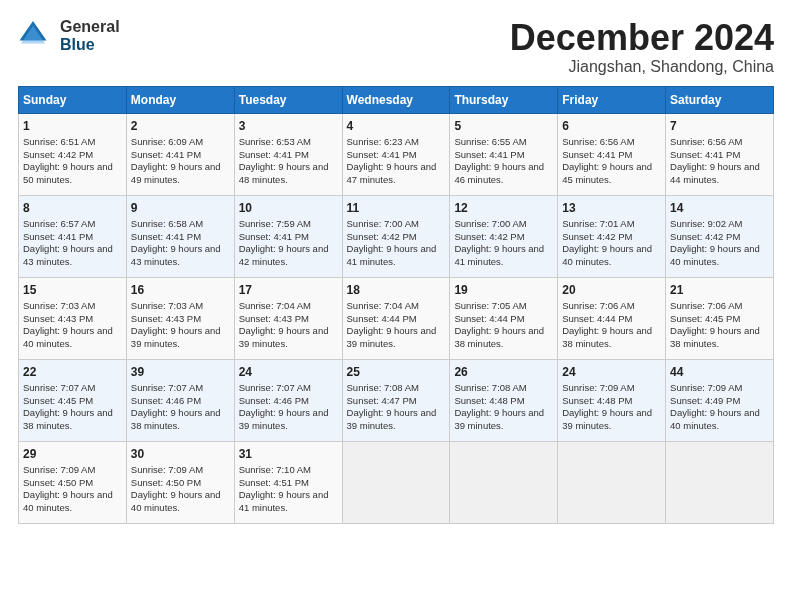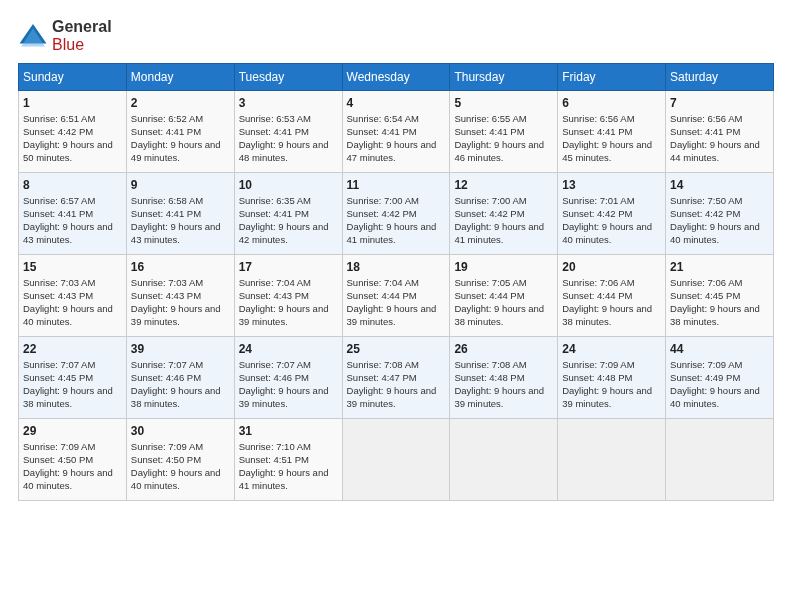--- a/index.html
+++ b/index.html
@@ -16,37 +16,36 @@
       padding: 18px 18px 10px 18px;
     }
     .header {
       display: flex;
       justify-content: space-between;
       align-items: flex-start;
       margin-bottom: 10px;
     }
     .logo {
       display: flex;
-      align-items: center;
-      gap: 4px;
+      gap: 12px;
     }
     .logo-text {
       display: flex;
       flex-direction: column;
       line-height: 1.1;
     }
     .logo-general {
       font-size: 16px;
       font-weight: bold;
       color: #333;
     }
     .logo-blue {
       font-size: 16px;
-      font-weight: normal;
-      color: #b91c1c;
+      font-weight: bold;
+      color: #0c4a6e;
     }
     .logo-icon {
       width: 30px;
       height: 30px;
     }
     .title-block {
       text-align: right;
     }
     .month-title {
       font-size: 36px;
@@ -60,21 +59,21 @@
     }
     table {
       width: 100%;
       border-collapse: collapse;
       font-size: 10px;
     }
     thead tr th {
       background-color: #2176c7;
       color: #fff;
       font-size: 12px;
-      font-weight: normal;
+      font-weight: bold;
       padding: 6px 4px;
       text-align: left;
       border: 1px solid #1a5fa0;
     }
     tbody tr td {
       vertical-align: top;
       padding: 4px 4px;
       border: 1px solid #ccc;
       height: 82px;
       width: calc(100% / 7);
@@ -107,52 +106,56 @@
     <div class="logo">
       <svg class="logo-icon" viewBox="0 0 40 40">
         <polygon points="20,4 38,30 2,30" fill="#1a6faf"></polygon>
         <polygon points="20,10 36,34 4,34" fill="#5aabf0" opacity="0.5"></polygon>
       </svg>
       <div class="logo-text">
         <span class="logo-general">General</span>
         <span class="logo-blue">Blue</span>
       </div>
     </div>
+    <div class="title-block">
+      <div class="month-title">December 2024</div>
+      <div class="subtitle">Jiangshan, Shandong, China</div>
+    </div>
   </div>
 
   <table>
     <thead>
       <tr>
       <th>Sunday</th>
           <th>Monday</th>
           <th>Tuesday</th>
           <th>Wednesday</th>
           <th>Thursday</th>
           <th>Friday</th>
           <th>Saturday</th>
         </tr>
     </thead>
     <tbody id="calendar-body">
     <tr>
           <td><span class="day-num">1</span><span>Sunrise: 6:51 AM</span><br><span>Sunset: 4:42 PM</span><br><span>Daylight: 9 hours and 50 minutes.</span></td>
-          <td><span class="day-num">2</span><span>Sunrise: 6:52 AM</span><br><span>Sunset: 4:41 PM</span><br><span>Daylight: 9 hours and 49 minutes.</span></td>
+          <td><span class="day-num">2</span><span>Sunrise: 6:09 AM</span><br><span>Sunset: 4:41 PM</span><br><span>Daylight: 9 hours and 49 minutes.</span></td>
           <td><span class="day-num">3</span><span>Sunrise: 6:53 AM</span><br><span>Sunset: 4:41 PM</span><br><span>Daylight: 9 hours and 48 minutes.</span></td>
-          <td><span class="day-num">4</span><span>Sunrise: 6:54 AM</span><br><span>Sunset: 4:41 PM</span><br><span>Daylight: 9 hours and 47 minutes.</span></td>
+          <td><span class="day-num">4</span><span>Sunrise: 6:23 AM</span><br><span>Sunset: 4:41 PM</span><br><span>Daylight: 9 hours and 47 minutes.</span></td>
           <td><span class="day-num">5</span><span>Sunrise: 6:55 AM</span><br><span>Sunset: 4:41 PM</span><br><span>Daylight: 9 hours and 46 minutes.</span></td>
           <td><span class="day-num">6</span><span>Sunrise: 6:56 AM</span><br><span>Sunset: 4:41 PM</span><br><span>Daylight: 9 hours and 45 minutes.</span></td>
           <td><span class="day-num">7</span><span>Sunrise: 6:56 AM</span><br><span>Sunset: 4:41 PM</span><br><span>Daylight: 9 hours and 44 minutes.</span></td>
         </tr>
         <tr>
           <td><span class="day-num">8</span><span>Sunrise: 6:57 AM</span><br><span>Sunset: 4:41 PM</span><br><span>Daylight: 9 hours and 43 minutes.</span></td>
           <td><span class="day-num">9</span><span>Sunrise: 6:58 AM</span><br><span>Sunset: 4:41 PM</span><br><span>Daylight: 9 hours and 43 minutes.</span></td>
-          <td><span class="day-num">10</span><span>Sunrise: 6:35 AM</span><br><span>Sunset: 4:41 PM</span><br><span>Daylight: 9 hours and 42 minutes.</span></td>
+          <td><span class="day-num">10</span><span>Sunrise: 7:59 AM</span><br><span>Sunset: 4:41 PM</span><br><span>Daylight: 9 hours and 42 minutes.</span></td>
           <td><span class="day-num">11</span><span>Sunrise: 7:00 AM</span><br><span>Sunset: 4:42 PM</span><br><span>Daylight: 9 hours and 41 minutes.</span></td>
           <td><span class="day-num">12</span><span>Sunrise: 7:00 AM</span><br><span>Sunset: 4:42 PM</span><br><span>Daylight: 9 hours and 41 minutes.</span></td>
           <td><span class="day-num">13</span><span>Sunrise: 7:01 AM</span><br><span>Sunset: 4:42 PM</span><br><span>Daylight: 9 hours and 40 minutes.</span></td>
-          <td><span class="day-num">14</span><span>Sunrise: 7:50 AM</span><br><span>Sunset: 4:42 PM</span><br><span>Daylight: 9 hours and 40 minutes.</span></td>
+          <td><span class="day-num">14</span><span>Sunrise: 9:02 AM</span><br><span>Sunset: 4:42 PM</span><br><span>Daylight: 9 hours and 40 minutes.</span></td>
         </tr>
         <tr>
           <td><span class="day-num">15</span><span>Sunrise: 7:03 AM</span><br><span>Sunset: 4:43 PM</span><br><span>Daylight: 9 hours and 40 minutes.</span></td>
           <td><span class="day-num">16</span><span>Sunrise: 7:03 AM</span><br><span>Sunset: 4:43 PM</span><br><span>Daylight: 9 hours and 39 minutes.</span></td>
           <td><span class="day-num">17</span><span>Sunrise: 7:04 AM</span><br><span>Sunset: 4:43 PM</span><br><span>Daylight: 9 hours and 39 minutes.</span></td>
           <td><span class="day-num">18</span><span>Sunrise: 7:04 AM</span><br><span>Sunset: 4:44 PM</span><br><span>Daylight: 9 hours and 39 minutes.</span></td>
           <td><span class="day-num">19</span><span>Sunrise: 7:05 AM</span><br><span>Sunset: 4:44 PM</span><br><span>Daylight: 9 hours and 38 minutes.</span></td>
           <td><span class="day-num">20</span><span>Sunrise: 7:06 AM</span><br><span>Sunset: 4:44 PM</span><br><span>Daylight: 9 hours and 38 minutes.</span></td>
           <td><span class="day-num">21</span><span>Sunrise: 7:06 AM</span><br><span>Sunset: 4:45 PM</span><br><span>Daylight: 9 hours and 38 minutes.</span></td>
         </tr>

